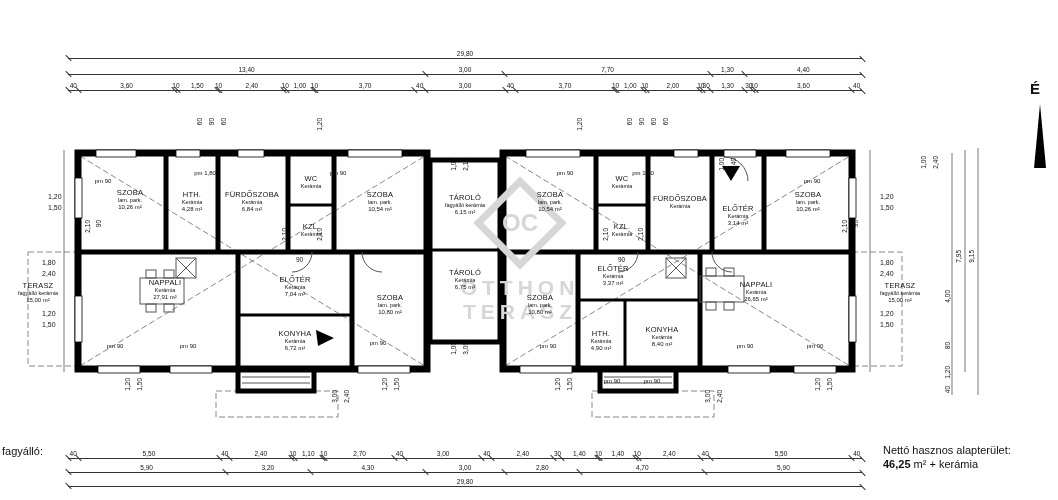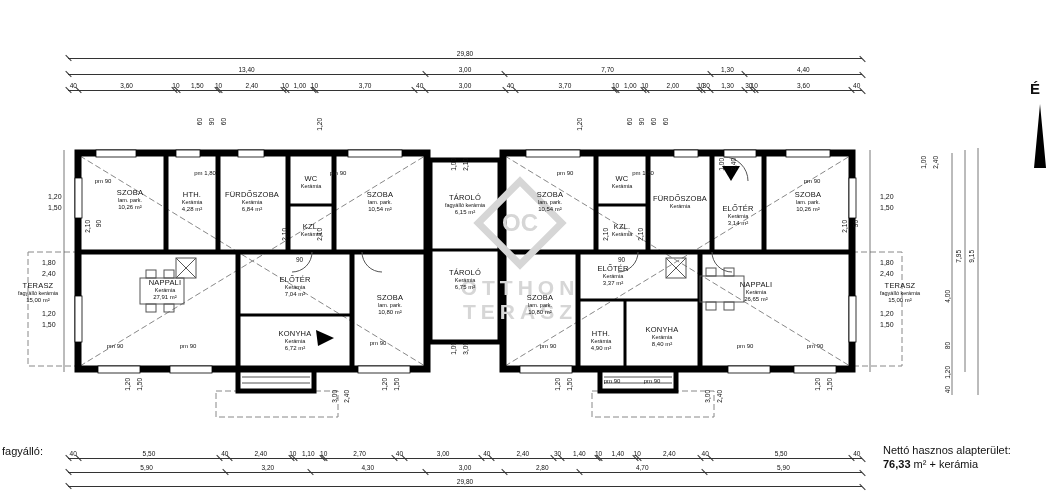--- a/index.html
+++ b/index.html
@@ -544,16 +544,16 @@
   <span class="vd" style="left:944px;top:290px">4,00</span>
   <span class="vd" style="left:944px;top:342px">80</span>
   <span class="vd" style="left:944px;top:366px">1,20</span>
   <span class="vd" style="left:944px;top:386px">40</span>
   <span class="vd" style="left:955px;top:250px">7,95</span>
   <span class="vd" style="left:968px;top:250px">9,15</span>
 
   <div class="footer-left">fagyálló:</div>
   <div class="footer-right">
     <span>Nettó hasznos alapterület:</span><br>
-    <b>76,33</b><span> m² + kerámia</span>
+    <b>46,25</b><span> m² + kerámia</span>
   </div>
 
 </div>
 
 </body></html>

